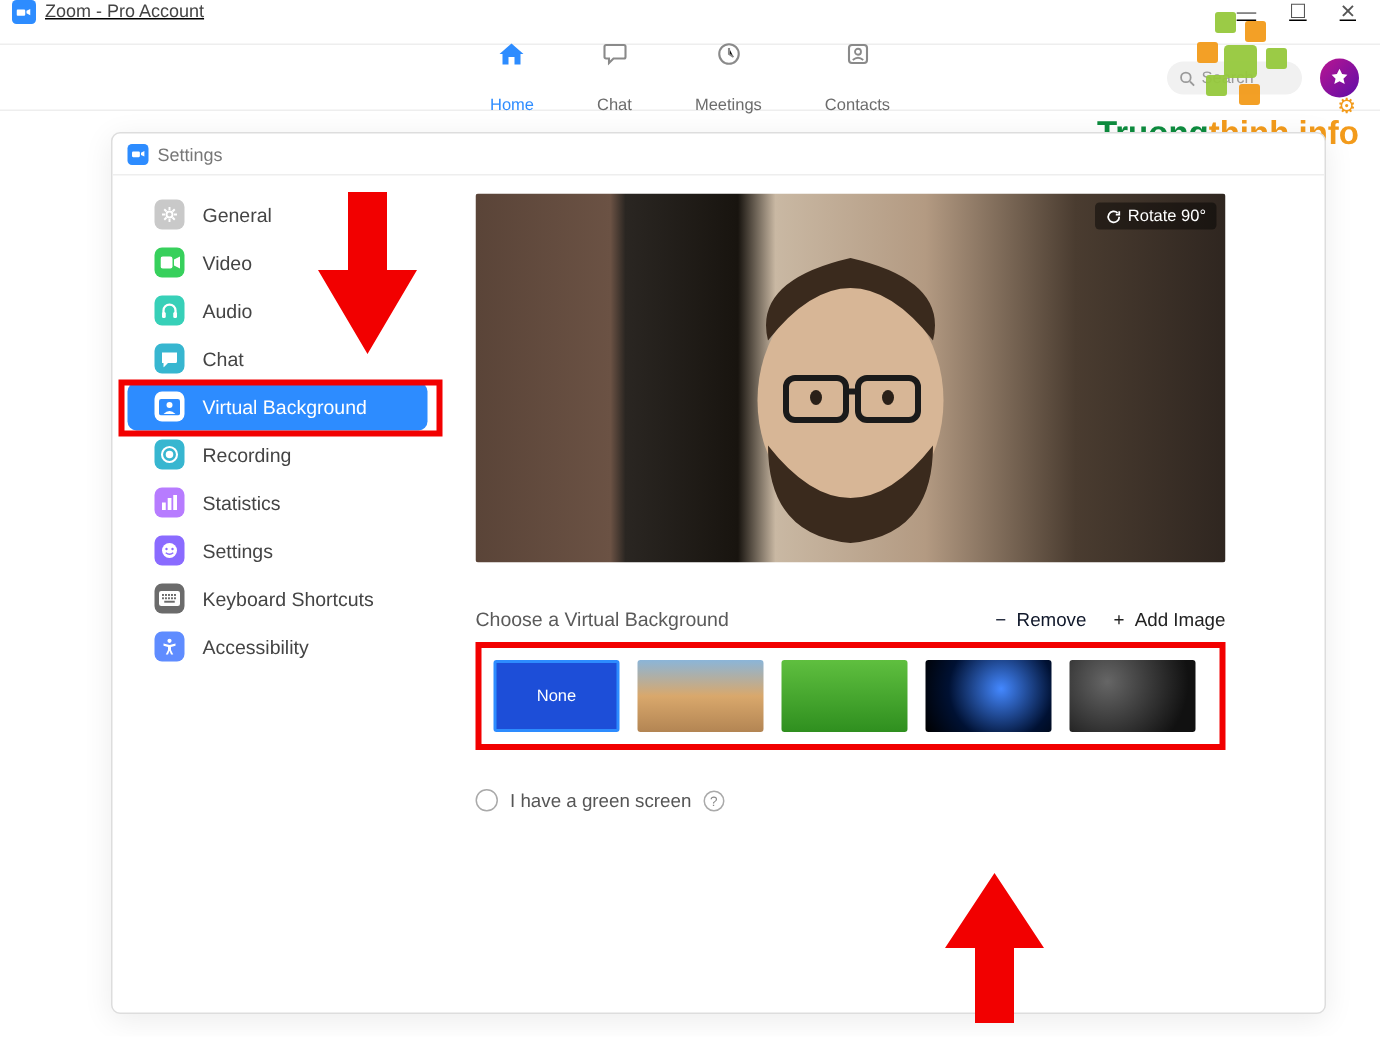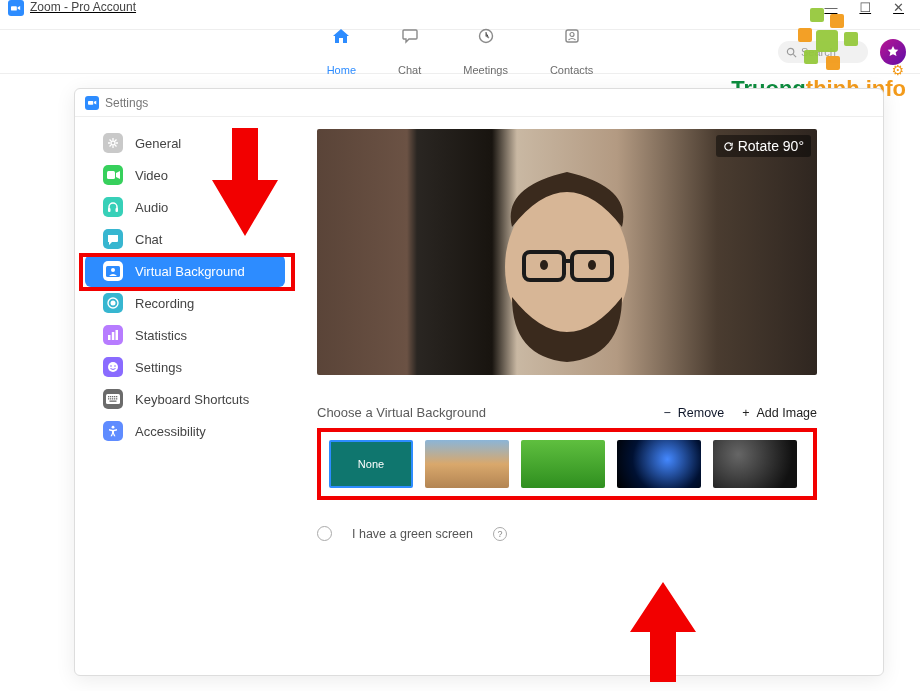--- a/index.html
+++ b/index.html
@@ -35,35 +35,35 @@
   .side-item { display: flex; align-items: center; height: 32px; padding: 0 18px; gap: 12px; font-size: 13px; color: #444; cursor:pointer; border-radius: 6px; margin: 0 10px;}
   .side-item .sicon { width: 20px; height: 20px; border-radius: 5px; display:flex; align-items:center; justify-content:center; color:#fff;}
   .side-item.active { background: #2d8cff; color: #fff; }
   .side-highlight { border: 4px solid #f20000; position:absolute; left: 4px; top: 246px; width: 216px; height: 38px; pointer-events:none;}
 
   
   .settings-content { flex: 1; padding: 12px 22px; position:relative;}
   .preview { width: 500px; height: 246px; background: #333; border-radius: 2px; position:relative; overflow:hidden;}
   .preview-img { width:100%; height:100%; background: linear-gradient(90deg, #5a4438 0%, #6b5244 18%, #2a2622 20%, #18140f 35%, #c9b8a3 40%, #b39a82 60%, #4a3c30 80%, #2f2620 100%);}
   .preview-face { position:absolute; left:50%; top:54%; transform:translate(-50%,-50%); width:170px; height:210px; }
-  .rotate-btn { position:absolute; top:6px; right:6px; background: rgba(0,0,0,0.45); color:#fff; font-size:14px; padding:3px 7px; border-radius:3px; display:flex; align-items:center; gap:4px;}
+  .rotate-btn { position:absolute; top:6px; right:6px; background: rgba(0,0,0,0.45); color:#fff; font-size:11px; padding:3px 7px; border-radius:3px; display:flex; align-items:center; gap:4px;}
   .choose-row { display:flex; align-items:center; margin-top: 30px; width:500px;}
   .choose-row .label { font-size:13px; color:#5a5a5a; }
   .choose-row .actions { margin-left:auto; display:flex; gap:18px; font-size:12.5px;}
   .choose-row .remove { color:#0f172a; }
   .choose-row .add { color:#222; font-weight:500;}
   .bg-grid-box { border: 4px solid #f20000; width: 500px; margin-top:8px; padding: 8px;}
   .bg-grid { display:flex; flex-wrap:wrap; gap: 12px;}
   .bg-thumb { width: 84px; height: 48px; border-radius:2px; background:#888; position:relative; cursor:pointer;}
-  .bg-thumb.none { background:#0f766e; display:flex; align-items:center; justify-content:center; color:#fff; font-size:11px; border:2px solid #2d8cff;}
+  .bg-thumb.none { background:#1d4ed8; display:flex; align-items:center; justify-content:center; color:#fff; font-size:11px; border:2px solid #2d8cff;}
   .bg-thumb.bridge { background: linear-gradient(180deg,#8bb5d8 0%,#d9a86c 50%,#b38553 100%); }
   .bg-thumb.grass { background: linear-gradient(180deg,#5fbf3f 0%,#2f8f1f 100%); }
   .bg-thumb.earth { background: radial-gradient(circle at 60% 40%, #4488ff 0%, #001133 60%, #000 100%); }
   .bg-thumb.dark { background: radial-gradient(circle at 30% 30%, #666 0%, #111 80%); }
-  .green-screen { display:flex; align-items:center; gap:20px; margin-top: 26px; font-size:12.5px; color:#555;}
+  .green-screen { display:flex; align-items:center; gap:8px; margin-top: 26px; font-size:12.5px; color:#555;}
   .green-screen .chk { width:15px; height:15px; border:1.5px solid #aaa; border-radius:50%;}
   .green-screen .q { width:14px; height:14px; border:1px solid #aaa; border-radius:50%; display:flex; align-items:center; justify-content:center; font-size:9px; color:#888;}
 
   
   .arrow { position:absolute; pointer-events:none;}
   .arrow svg { display:block;}
 
   
   .watermark-blocks { position:absolute; right:50px; top:6px; width:80px; height:72px; pointer-events:none; opacity:0.95;}
   .watermark-text { position:absolute; right:14px; top:76px; font-size:22px; font-weight:700; pointer-events:none;}

